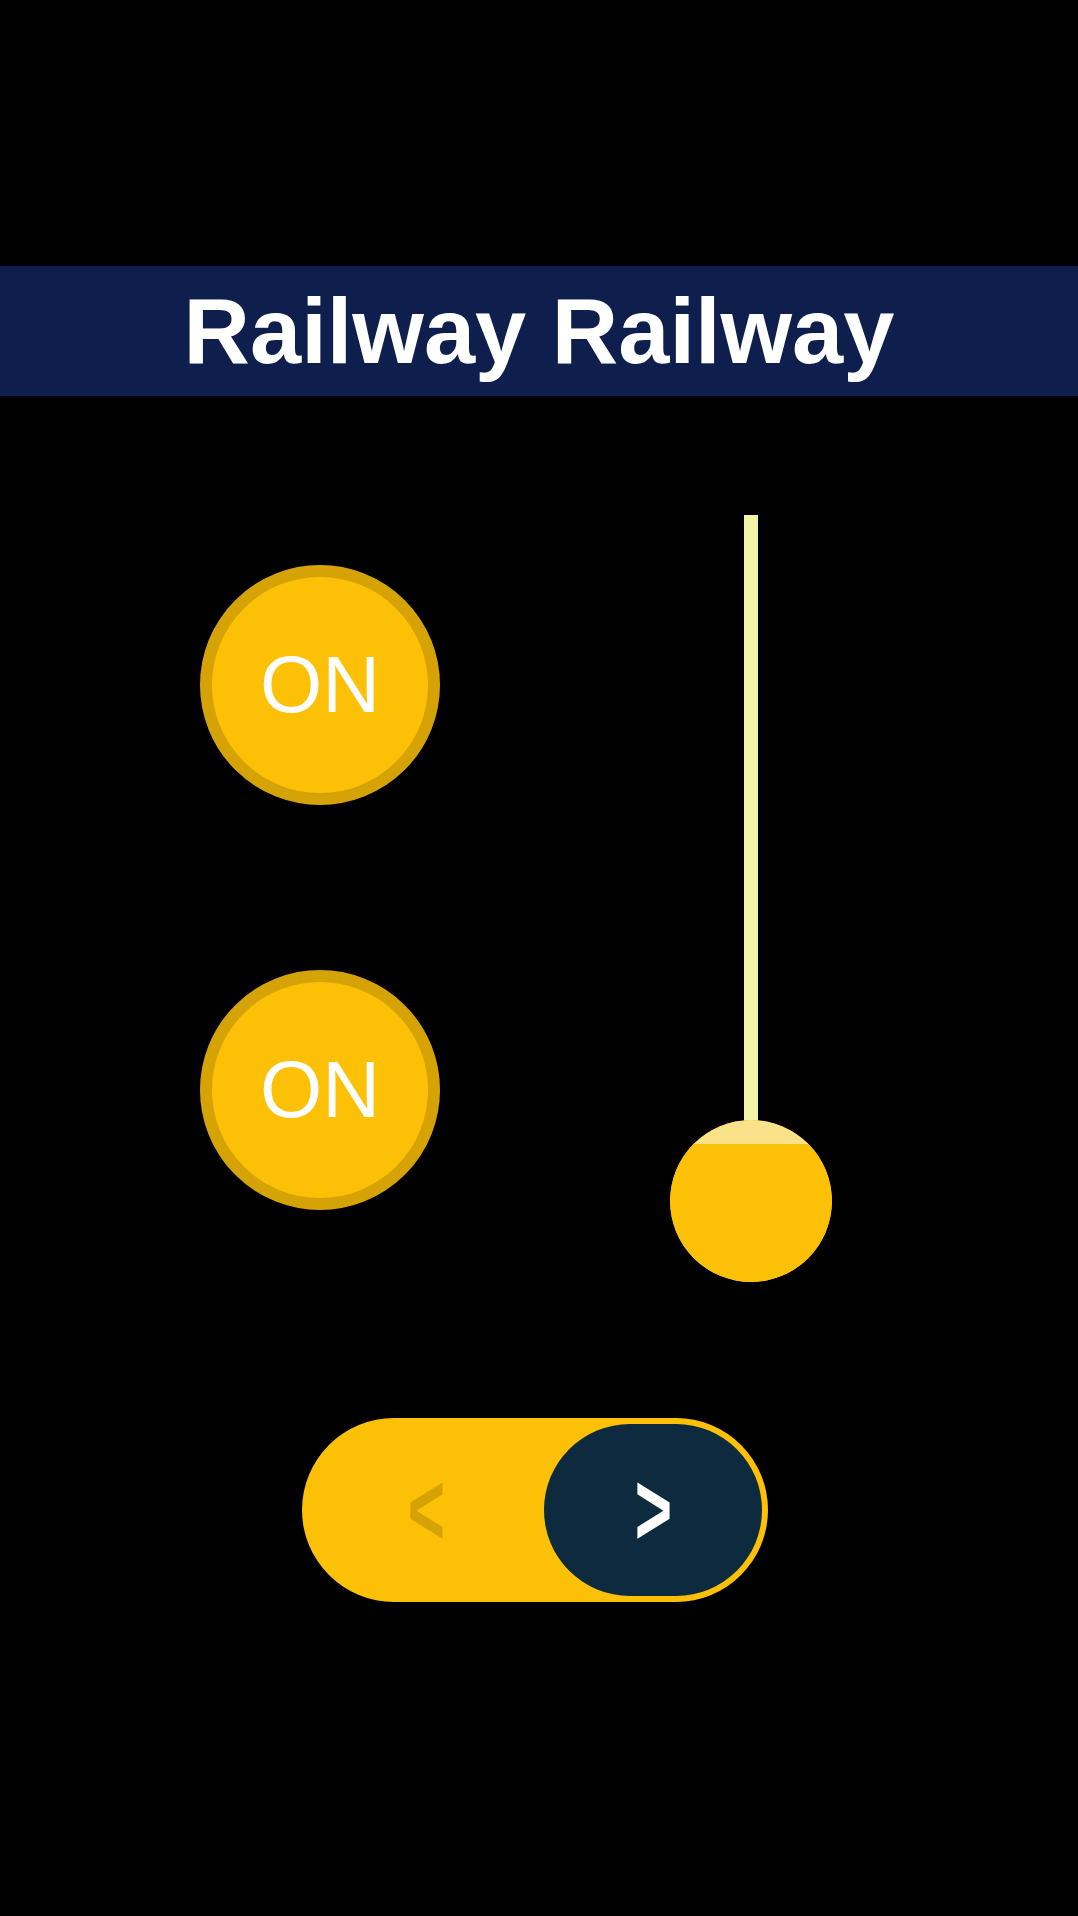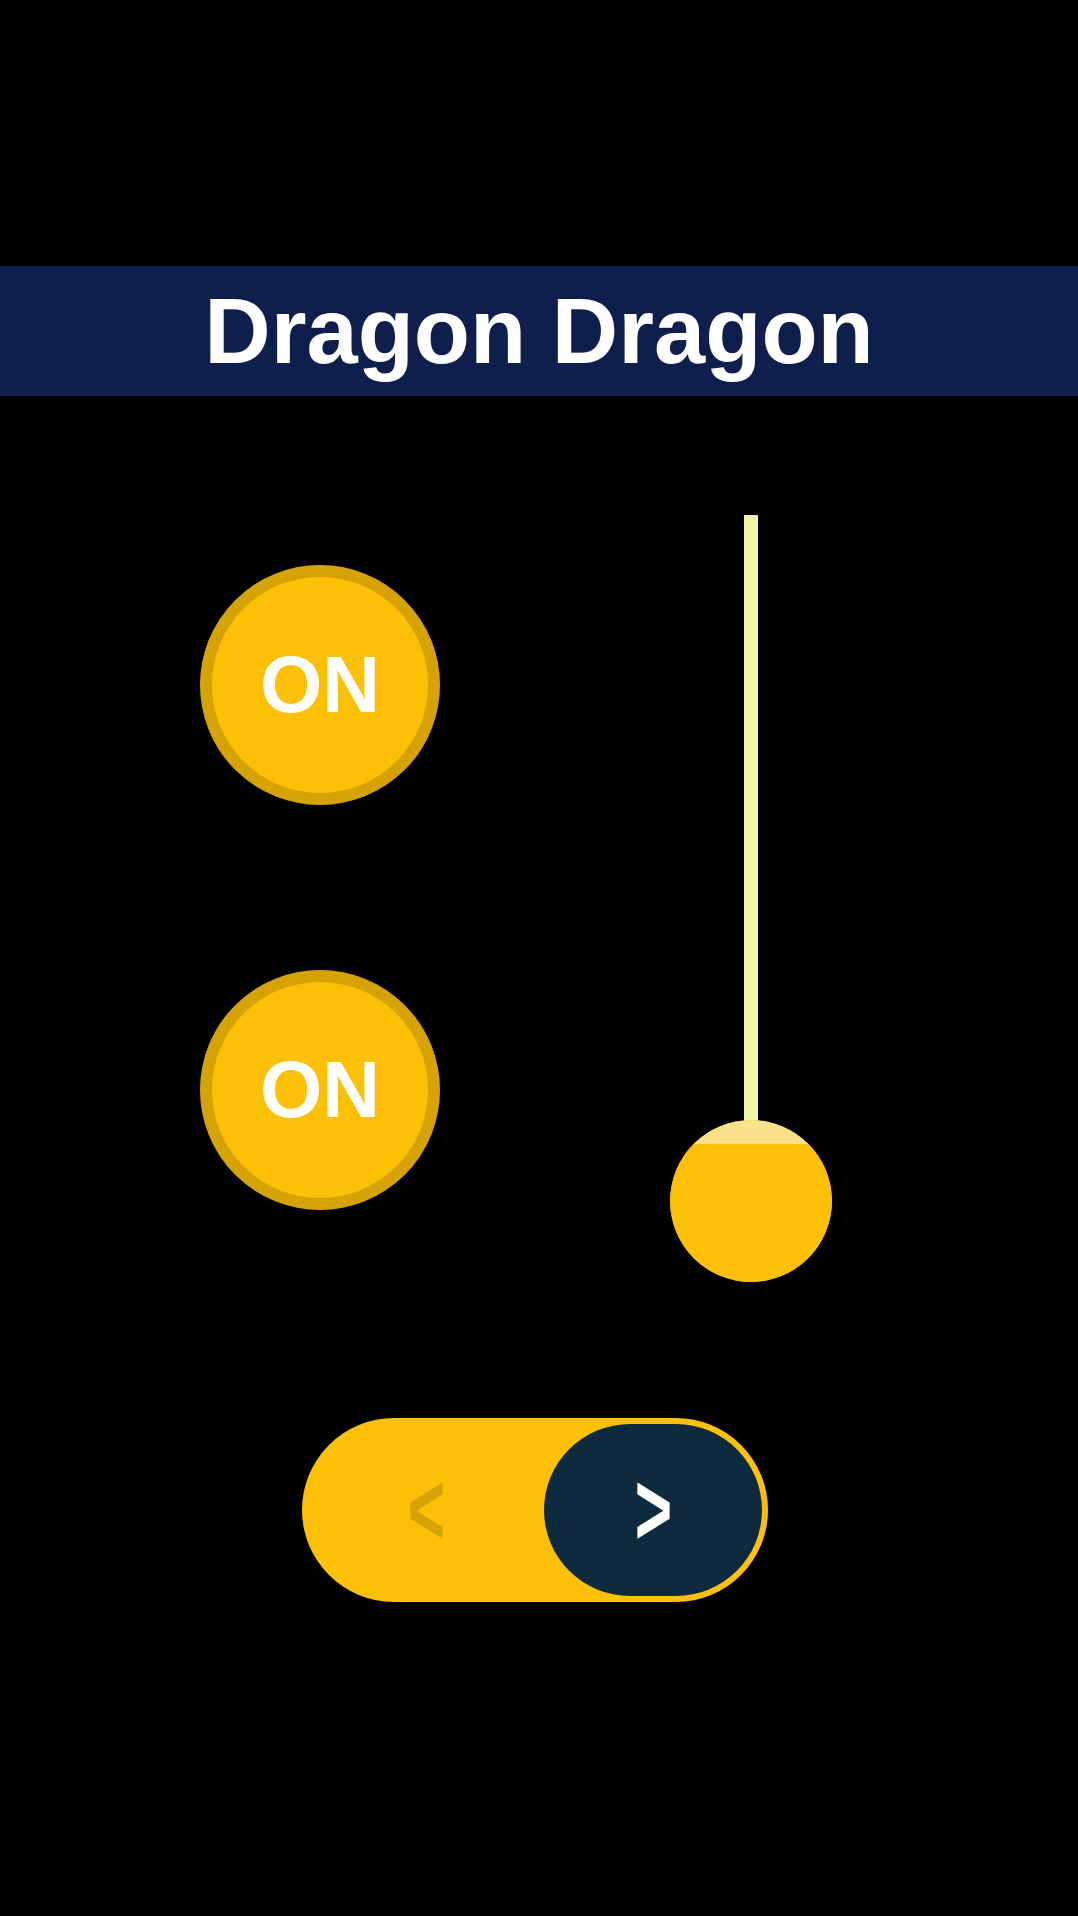--- a/index.html
+++ b/index.html
@@ -47,21 +47,21 @@
       top: 565px;
       left: 200px;
     }
     .on-button-2 {
       top: 970px;
       left: 200px;
     }
     .on-label {
       color: #ffffff;
       font-size: 80px;
-      font-weight: bold;
+      font-weight: normal;
       text-align: right;
     }
     .slider-track {
       position: absolute;
       left: 744px;
       top: 515px;
       width: 14px;
       height: 640px;
       background: #f4f4a8;
     }
@@ -126,21 +126,21 @@
       color: #ffffff;
       font-size: 80px;
       font-weight: bold;
       transform: scaleX(0.8) scaleY(1.3);
     }
   </style>
 </head>
 <body>
 
 <div class="header">
-  <div class="header-title">Dragon Dragon</div>
+  <div class="header-title">Railway Railway</div>
 </div>
 
 <div class="on-button on-button-1">
   <span class="on-label">ON</span>
 </div>
 
 <div class="on-button on-button-2">
   <span class="on-label">ON</span>
 </div>
 

